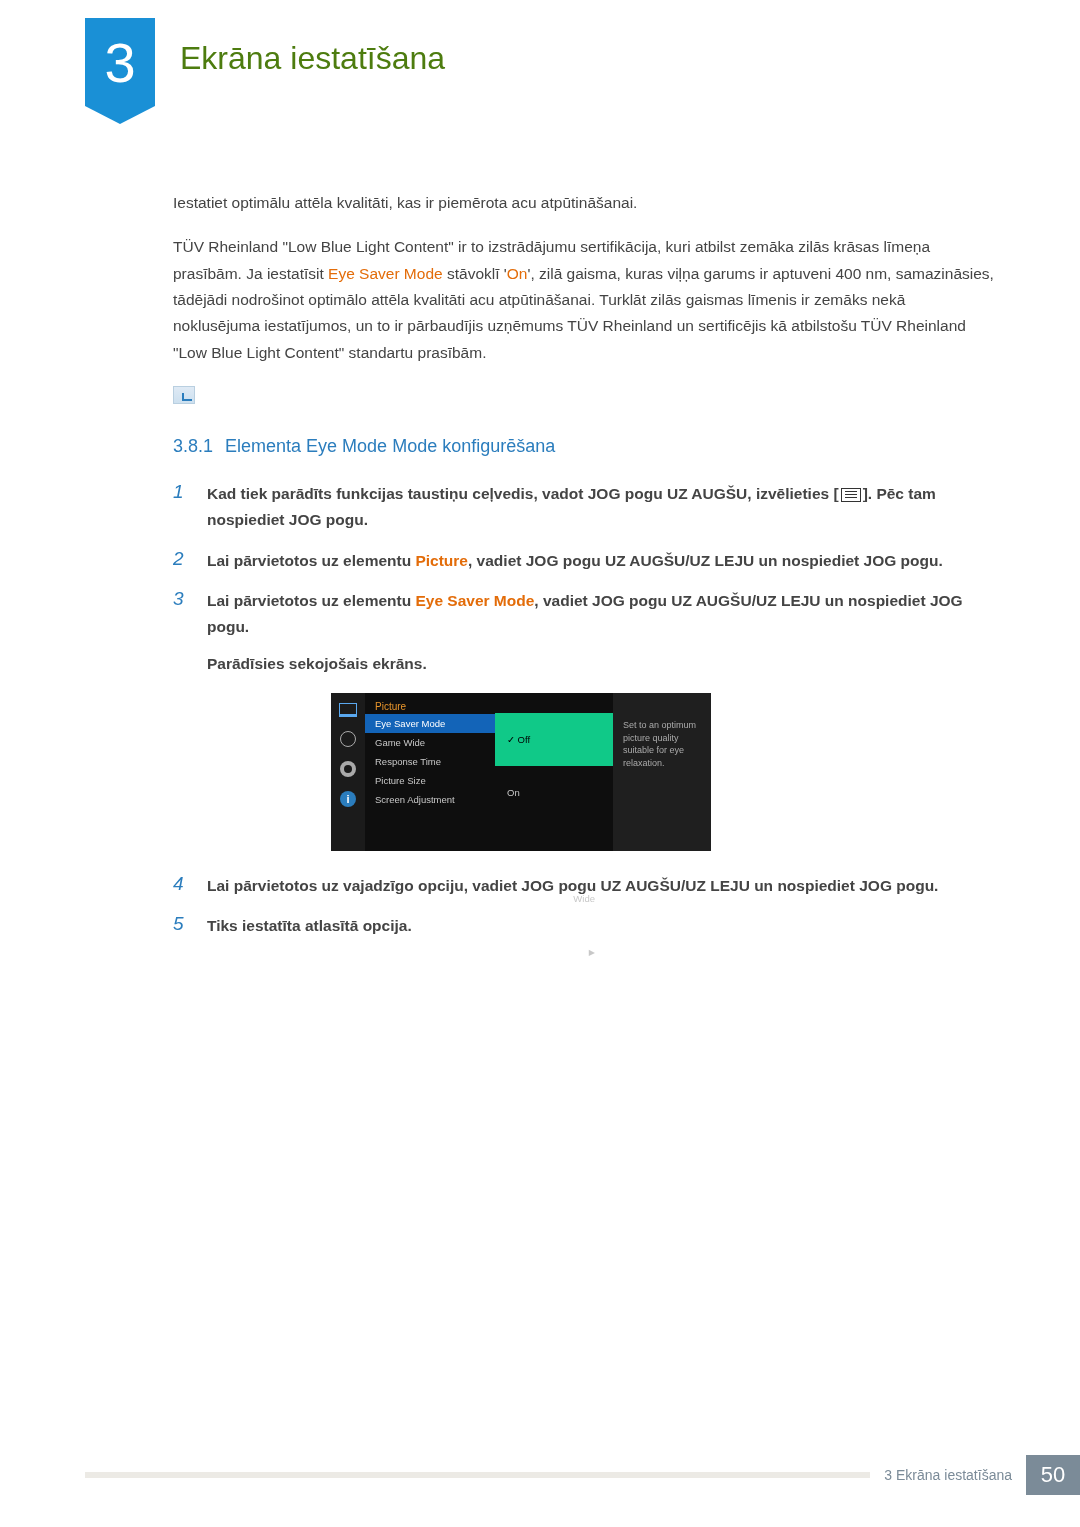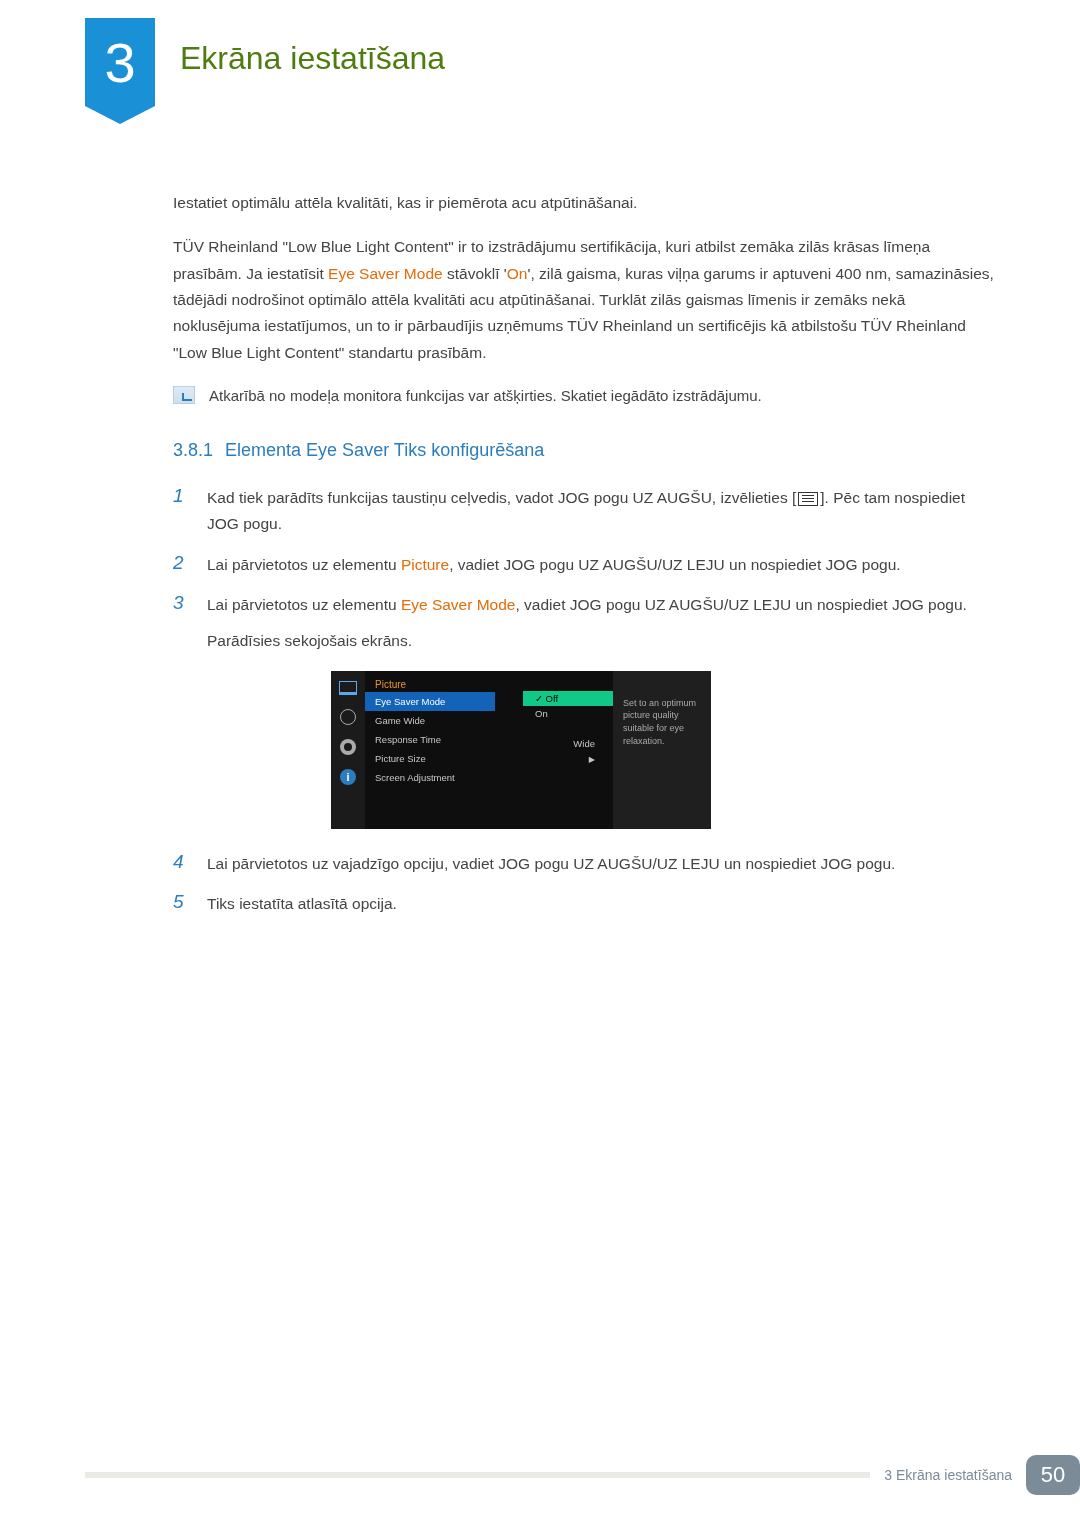--- a/index.html
+++ b/index.html
@@ -111,20 +111,21 @@
     font-size: 19px;
     font-style: italic;
     font-weight: 400;
     flex-shrink: 0;
     width: 18px;
   }
   .step-text {
     font-size: 15.5px;
     color: #444;
     line-height: 1.7;
+    font-weight: bold;
   }
   .menu-icon-inline {
     display: inline-block;
     width: 20px;
     height: 14px;
     border: 1.5px solid #333;
     vertical-align: middle;
     position: relative;
     margin: 0 2px;
   }
@@ -160,21 +161,21 @@
   .osd-sideicon.sun { width: 16px; height: 16px; border: 1.5px solid #aaa; border-radius: 50%; }
   .osd-sideicon.gear { width: 16px; height: 16px; background: #aaa; border-radius: 50%; position: relative; }
   .osd-sideicon.gear::after { content:""; position:absolute; inset:4px; background:#1b1b1b; border-radius:50%; }
   .osd-sideicon.info { width: 16px; height: 16px; background:#2b7dbd; border-radius:50%; color:#fff; font-size:11px; text-align:center; line-height:16px; font-weight:bold; }
   .osd-main { flex: 1; display: flex; }
   .osd-menu { width: 130px; padding: 6px 0; }
   .osd-menu-title { color: #e8952b; font-size: 10px; padding: 2px 10px; }
   .osd-menu-item { padding: 4px 10px; font-size: 9.5px; display: flex; justify-content: space-between; }
   .osd-menu-item.selected { background: #1364b8; color: #fff; }
   .osd-values { width: 118px; padding: 20px 0 0 0; }
-  .osd-value { padding: 2px 12px; font-size: 9.5px; margin-left: 28px; }
+  .osd-value { padding: 21px 12px; font-size: 9.5px; }
   .osd-value.selected { background: #10c988; color: #000; }
   .osd-value.selected::before { content: "✓ "; }
   .osd-desc { flex: 1; background:#1f1f1f; padding: 26px 10px; font-size: 9px; line-height: 1.4; color:#aaa; }
   .arrow-small { font-size: 8px; }
   .footer {
     position: absolute;
     bottom: 34px;
     left: 85px;
     right: 0;
     height: 36px;
@@ -193,46 +194,44 @@
   }
   .footer-page {
     width: 54px;
     height: 40px;
     background: #7b8b98;
     color: #fff;
     font-size: 22px;
     display: flex;
     align-items: center;
     justify-content: center;
-    border-radius: 10px;
   }
 </style>
 </head>
 <body>
 
 <div class="chapter-badge">
   <span class="chapter-number">3</span>
 </div>
 <div class="chapter-title">Ekrāna iestatīšana</div>
 
 <div class="content">
 
   <p class="body-text">Iestatiet optimālu attēla kvalitāti, kas ir piemērota acu atpūtināšanai.</p>
 
   <p class="body-text">
     <span>TÜV Rheinland "Low Blue Light Content" ir to izstrādājumu sertifikācija, kuri atbilst zemāka zilās krāsas līmeņa prasībām. Ja iestatīsit </span><span class="orange">Eye Saver Mode</span><span> stāvoklī '</span><span class="orange">On</span><span>', zilā gaisma, kuras viļņa garums ir aptuveni 400 nm, samazināsies, tādējādi nodrošinot optimālo attēla kvalitāti acu atpūtināšanai. Turklāt zilās gaismas līmenis ir zemāks nekā noklusējuma iestatījumos, un to ir pārbaudījis uzņēmums TÜV Rheinland un sertificējis kā atbilstošu TÜV Rheinland "Low Blue Light Content" standartu prasībām.</span>
   </p>
 
   <div class="note-row">
     <span class="note-icon"></span>
-    <span class="note-text">Atkarībā no modeļa monitora funkcijas var atšķirties. Skatiet iegādāto izstrādājumu.</span>
   </div>
 
   <h3 class="subsection-heading">
-    <span class="subsection-num">3.8.1</span><span>Elementa Eye Saver Tiks konfigurēšana</span>
+    <span class="subsection-num">3.8.1</span><span>Elementa Eye Mode Mode konfigurēšana</span>
   </h3>
 
   <div class="step-row">
     <span class="step-num">1</span>
     <div class="step-text">
       <span>Kad tiek parādīts funkcijas taustiņu ceļvedis, vadot JOG pogu UZ AUGŠU, izvēlieties [</span><span class="menu-icon-inline"></span><span>]. Pēc tam nospiediet JOG pogu.</span>
     </div>
   </div>
 
   <div class="step-row">

